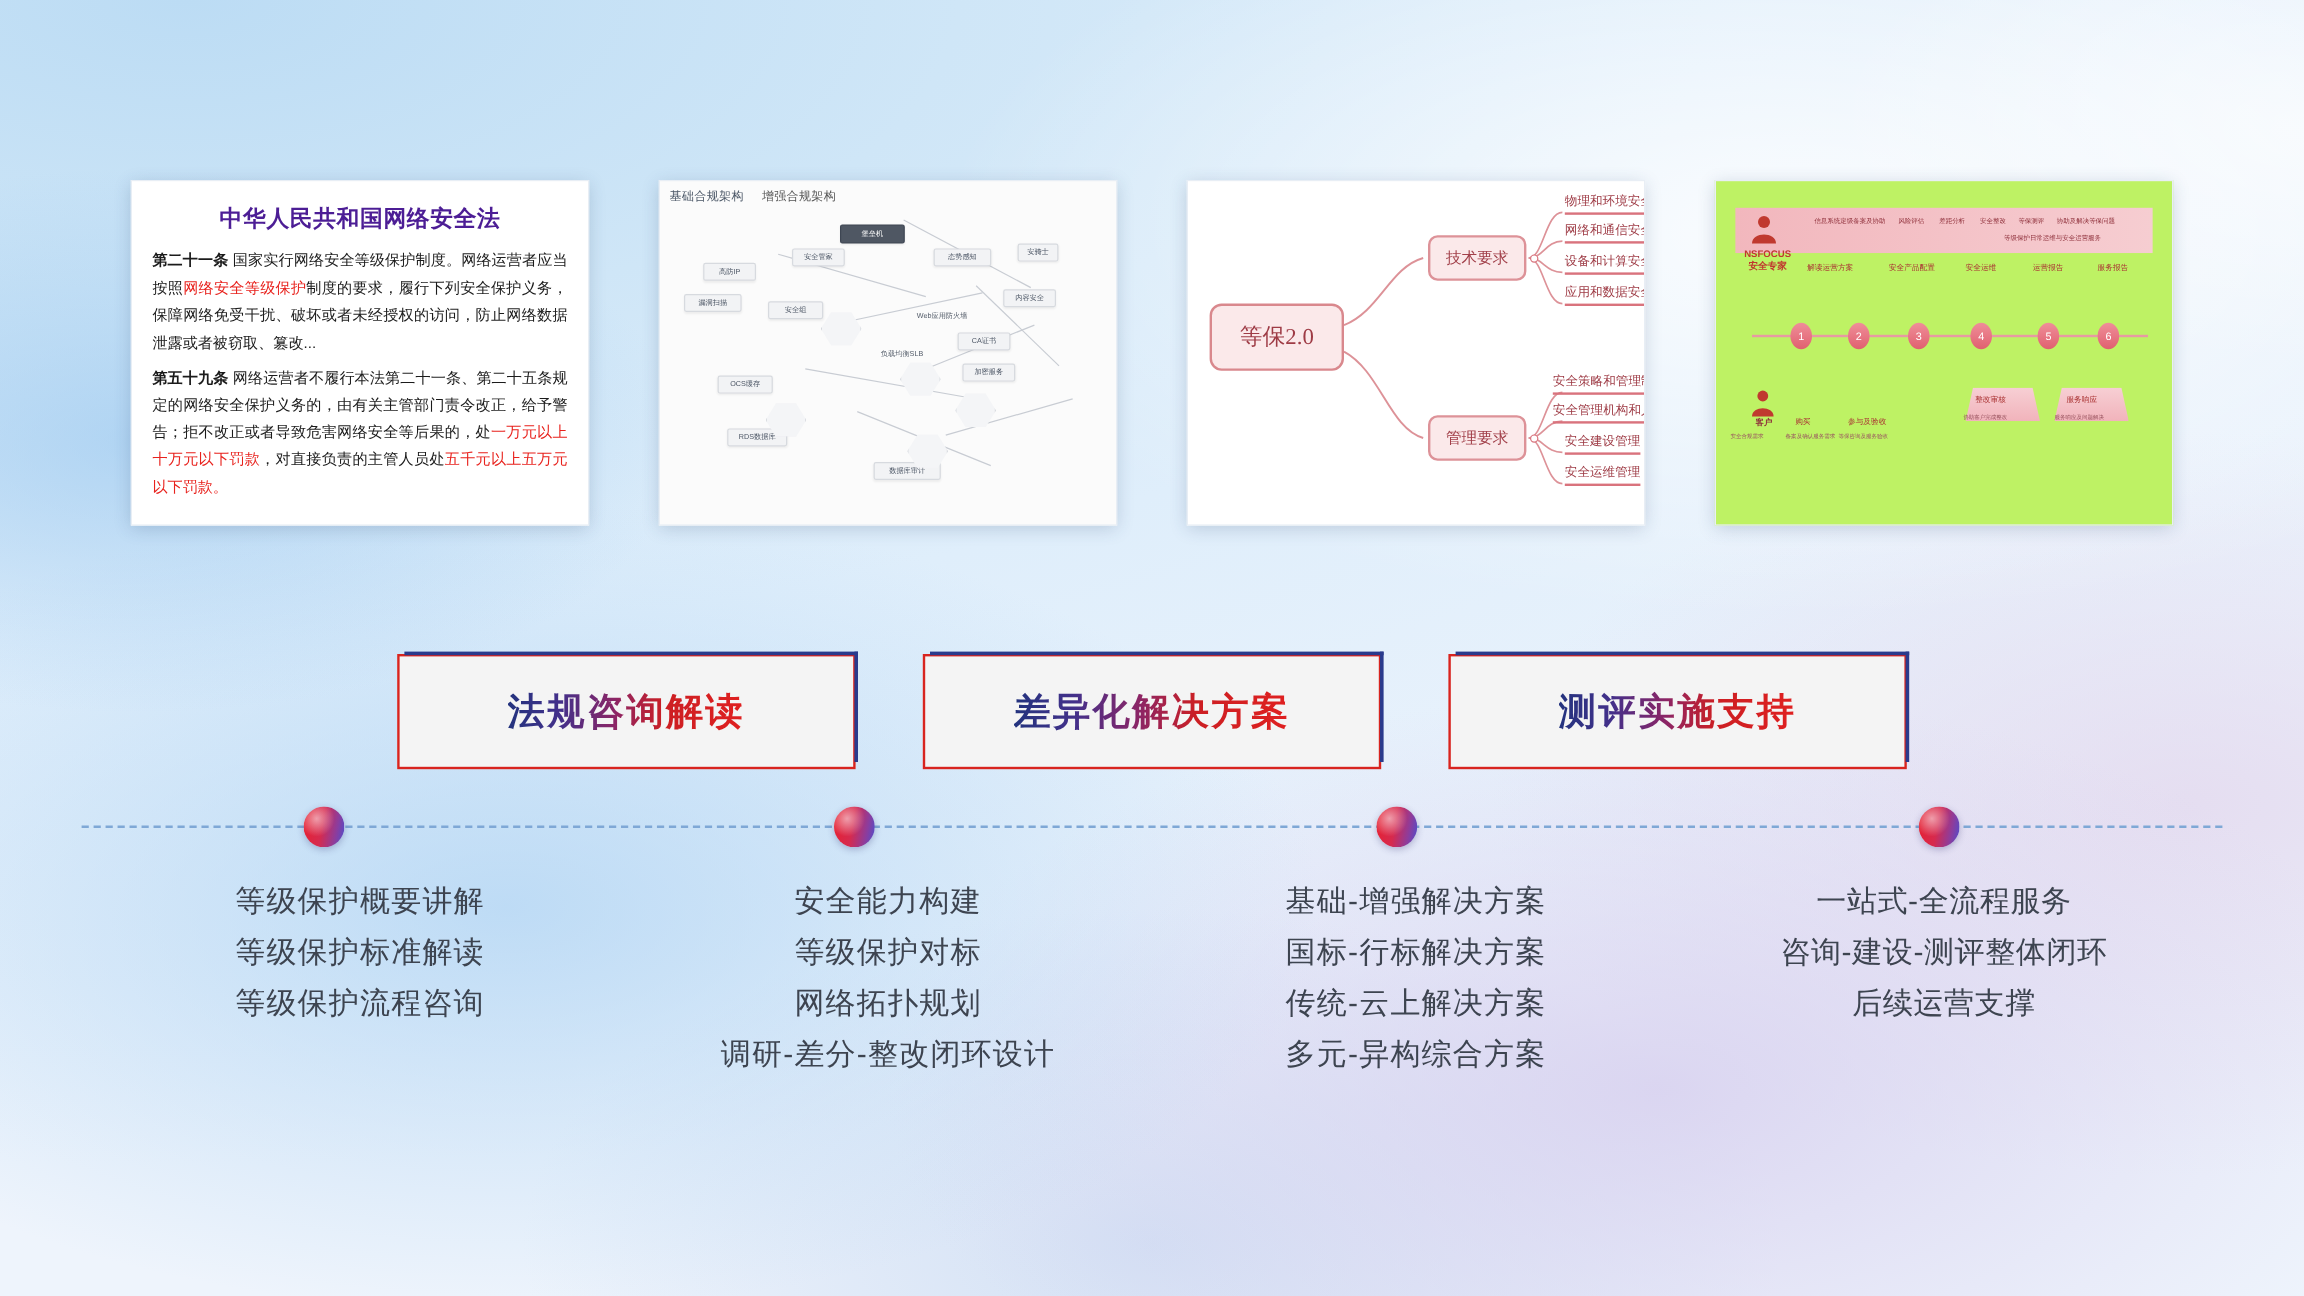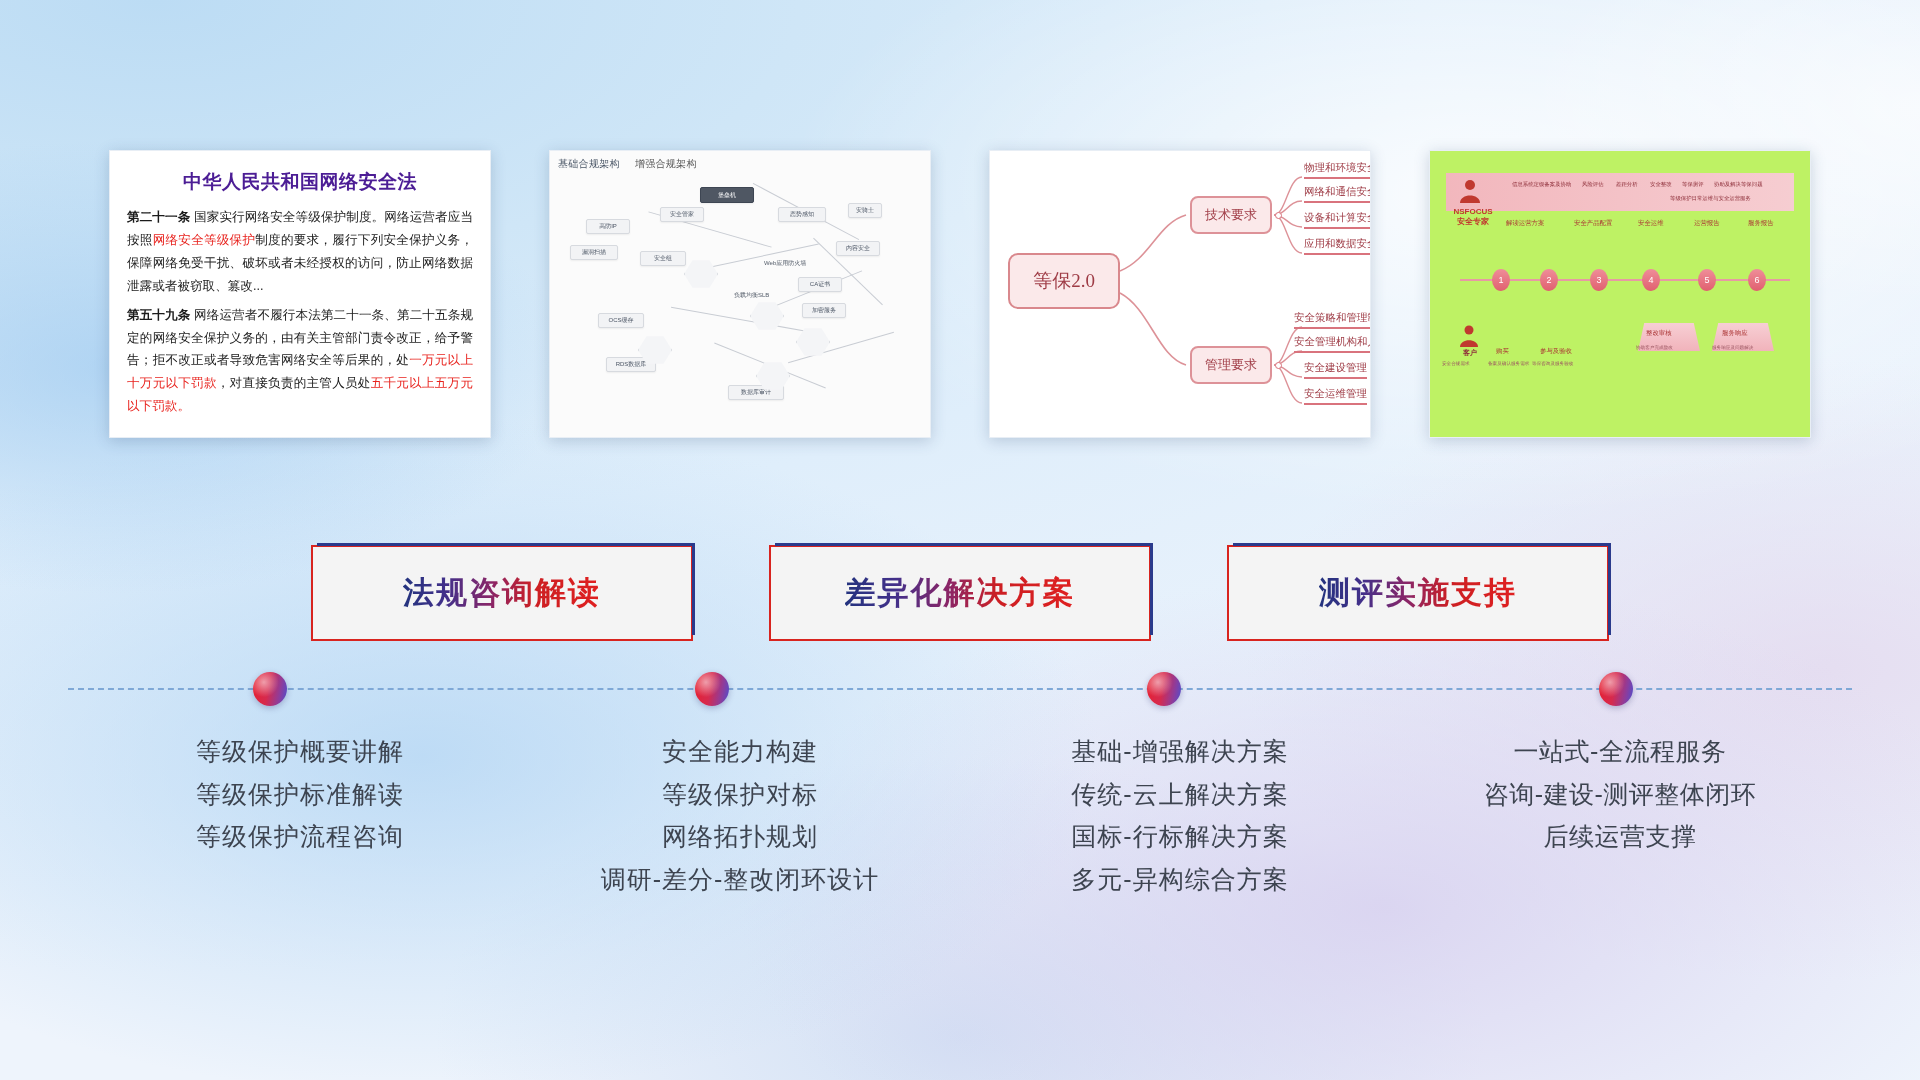--- a/index.html
+++ b/index.html
@@ -123,21 +123,21 @@
   }
   .nf-tri {
     position: absolute; background: linear-gradient(180deg,#f7cfd4,#f1b3bb);
     clip-path: polygon(10% 0, 90% 0, 100% 100%, 0 100%);
   }
   .nf-sub { position: absolute; font-size: 4.6px; color: #9a5560; white-space: nowrap; }
 
   
   #titles {
     position: absolute; left: 0; top: 545px; width: 1920px; height: 100px;
-    display: flex; justify-content: center; gap: 76px; z-index: 2;
+    display: flex; justify-content: center; gap: 56px; z-index: 2;
   }
   .title-box {
     width: 382px; height: 96px;
     background: #f4f4f4;
     border: 2px solid #d8241f;
     box-shadow: 4px 4px 0 0 rgba(255,255,255,0);
     position: relative;
     display: flex; align-items: center; justify-content: center;
   }
   .title-box::before {
@@ -364,22 +364,22 @@
     <div class="list-item">等级保护流程咨询</div>
   </div>
   <div class="list-col col-2">
     <div class="list-item">安全能力构建</div>
     <div class="list-item">等级保护对标</div>
     <div class="list-item">网络拓扑规划</div>
     <div class="list-item">调研-差分-整改闭环设计</div>
   </div>
   <div class="list-col col-3">
     <div class="list-item">基础-增强解决方案</div>
+    <div class="list-item">国标-行标解决方案</div>
     <div class="list-item">传统-云上解决方案</div>
-    <div class="list-item">国标-行标解决方案</div>
     <div class="list-item">多元-异构综合方案</div>
   </div>
   <div class="list-col col-4">
     <div class="list-item">一站式-全流程服务</div>
     <div class="list-item">咨询-建设-测评整体闭环</div>
     <div class="list-item">后续运营支撑</div>
   </div>
 </div>
 
 </body></html>

